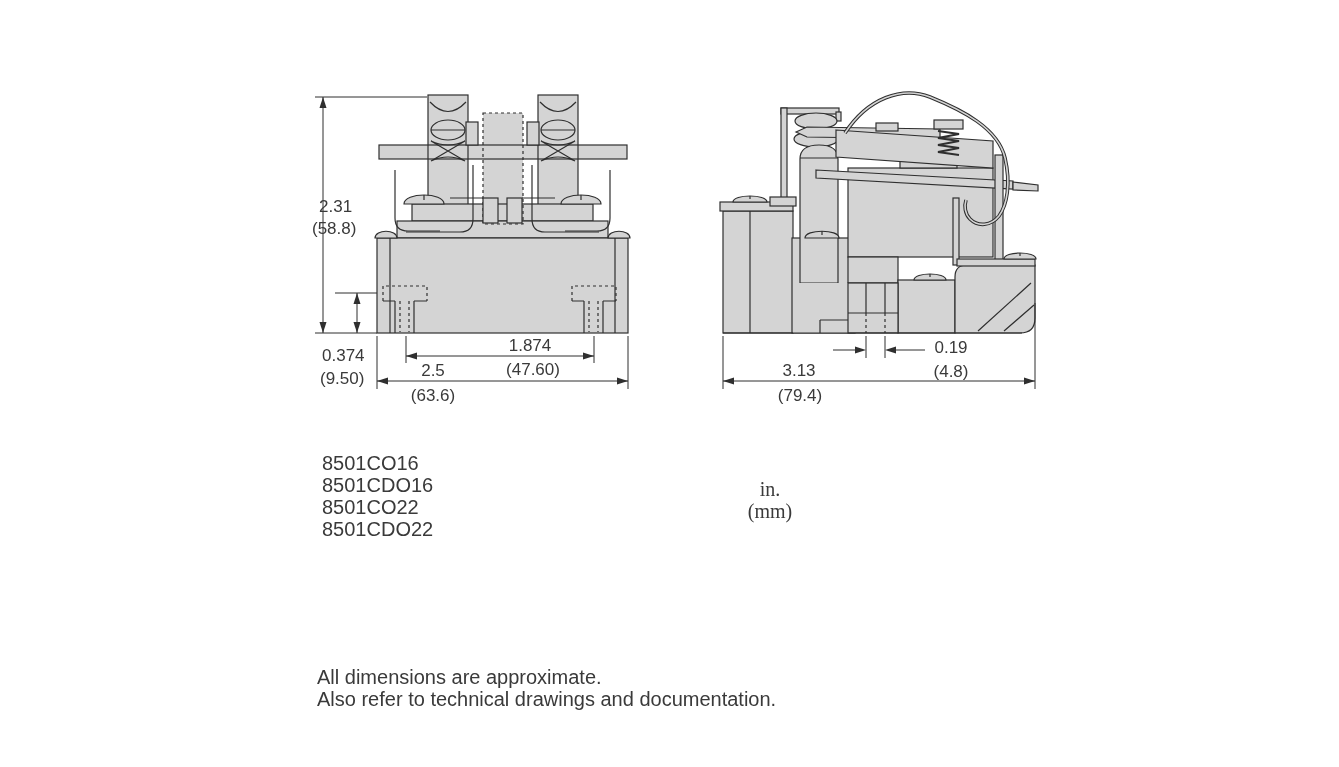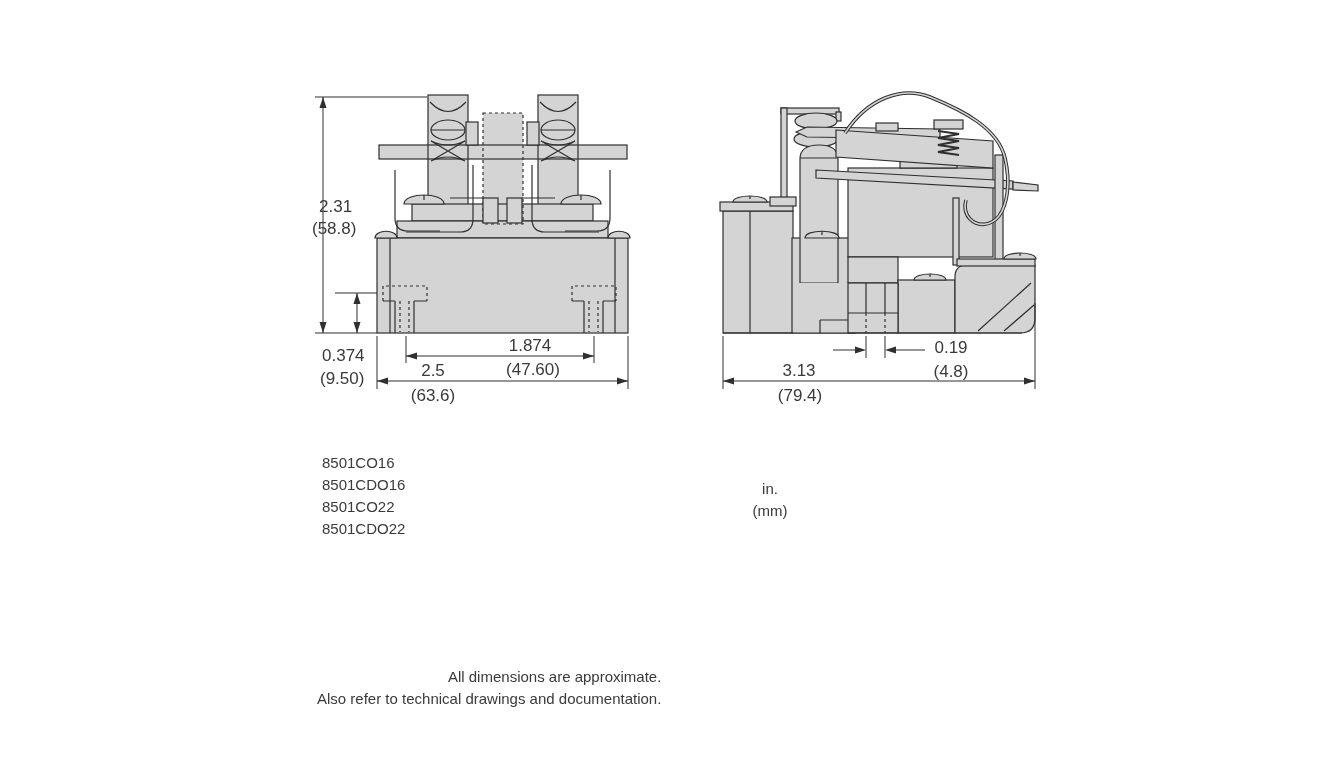--- a/index.html
+++ b/index.html
@@ -19,22 +19,22 @@
   .drawing-svg .ln{fill:none;stroke:var(--line);stroke-width:1.2;}
   .drawing-svg .dashed{stroke-dasharray:3 3;}
   .drawing-svg .dim{fill:none;stroke:var(--line);stroke-width:1;}
   .drawing-svg .arrow{fill:var(--line);stroke:none;}
   .drawing-svg .spring{fill:none;stroke:var(--line);stroke-width:2.2;}
   .drawing-svg .wire{fill:none;stroke:var(--line);stroke-width:3.6;}
   .drawing-svg .wire-core{fill:none;stroke:var(--body-fill);stroke-width:1.6;}
   .drawing-svg text.dim-label{
     font-family:"Liberation Sans", sans-serif;font-size:17px;fill:var(--text);
   }
-  .text-block{position:absolute;font-size:15px;line-height:22px;color:var(--text);}
-  #units-label{width:84px;text-align:center;}
+  .text-block{position:absolute;font-size:20px;line-height:22px;color:var(--text);}
+  #units-label{width:84px;text-align:center;font-family:Liberation Serif, serif;}
 </style>
 </head>
 <body>
 
 <div id="page">
 
   <svg class="drawing-svg" width="1339" height="767" viewBox="0 0 1339 767">
 
     <g>
 
@@ -194,18 +194,18 @@
     <div>8501CDO16</div>
     <div>8501CO22</div>
     <div>8501CDO22</div>
   </div>
 
   <div class="text-block" id="units-label" style="left:728px;top:478px;">
     <div>in.</div>
     <div>(mm)</div>
   </div>
 
-  <div class="text-block" id="footer-note" style="left:317px;top:666px;text-align:right;">
+  <div class="text-block" id="footer-note" style="left:317px;top:666px;">
     <div>All dimensions are approximate.</div>
     <div>Also refer to technical drawings and documentation.</div>
   </div>
 
 </div>
 
 </body></html>

